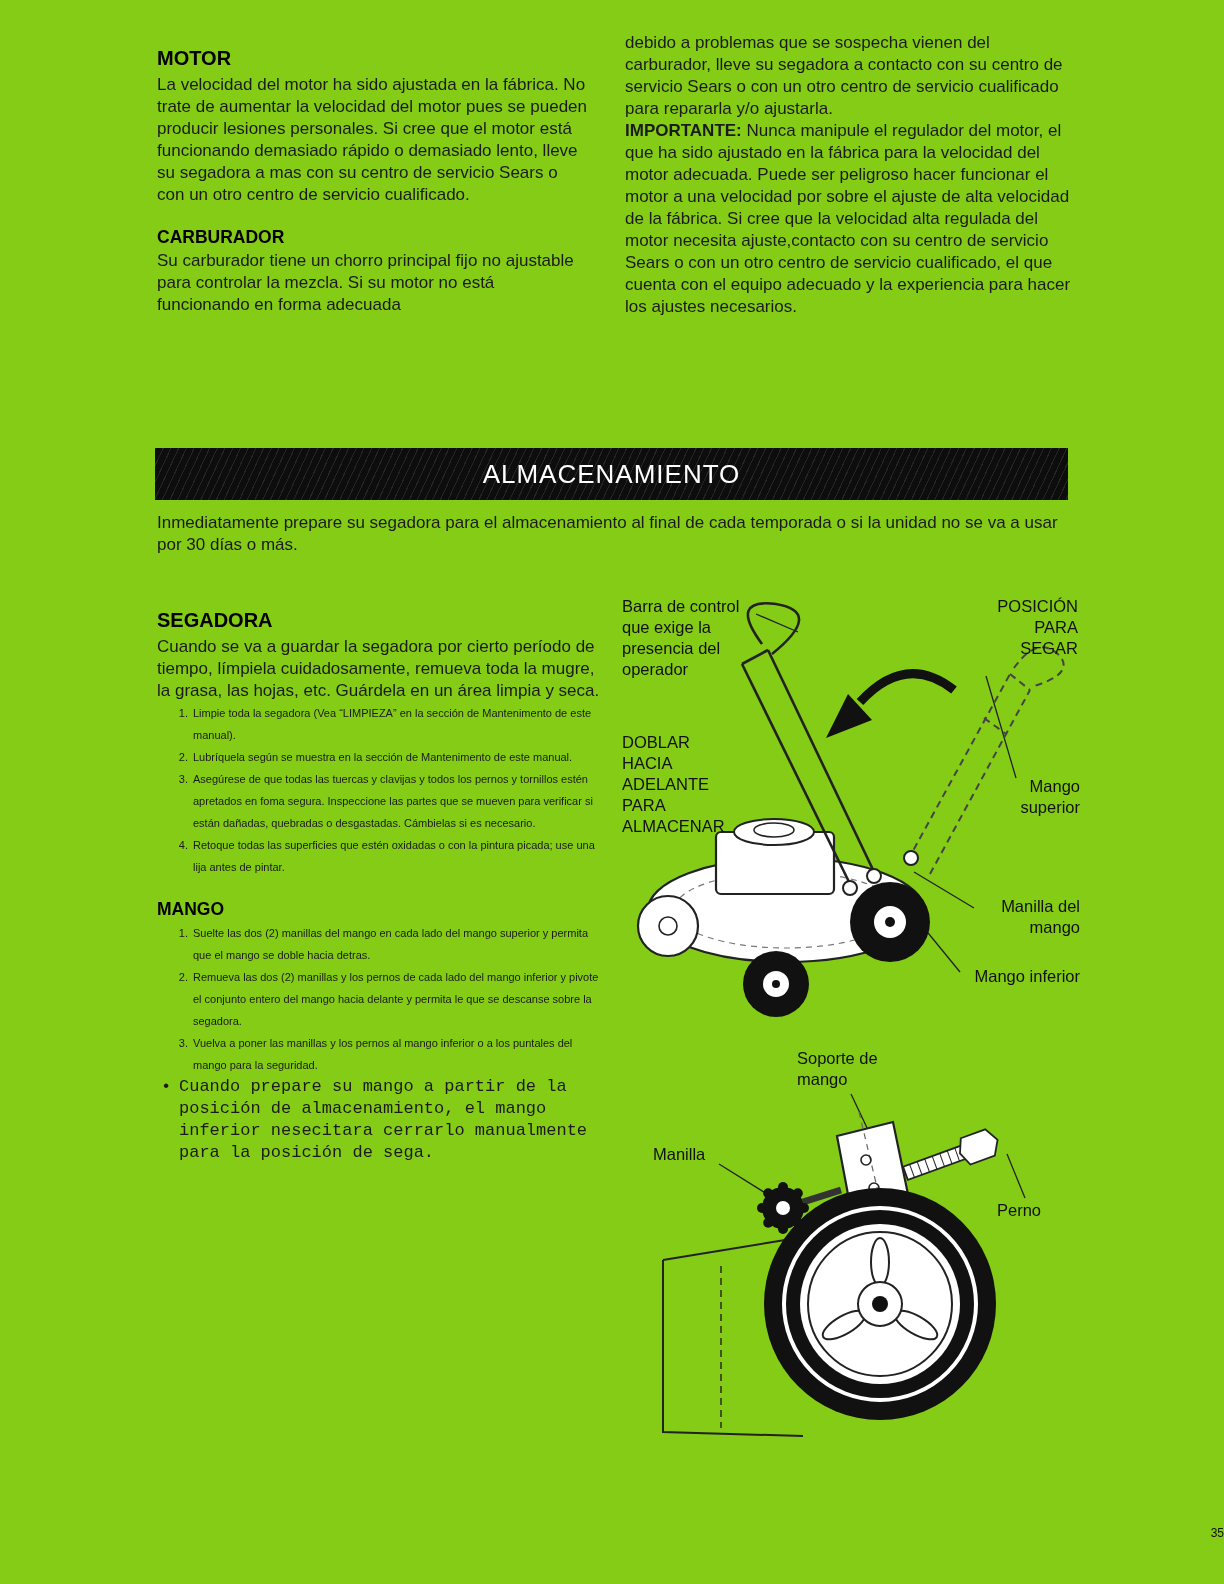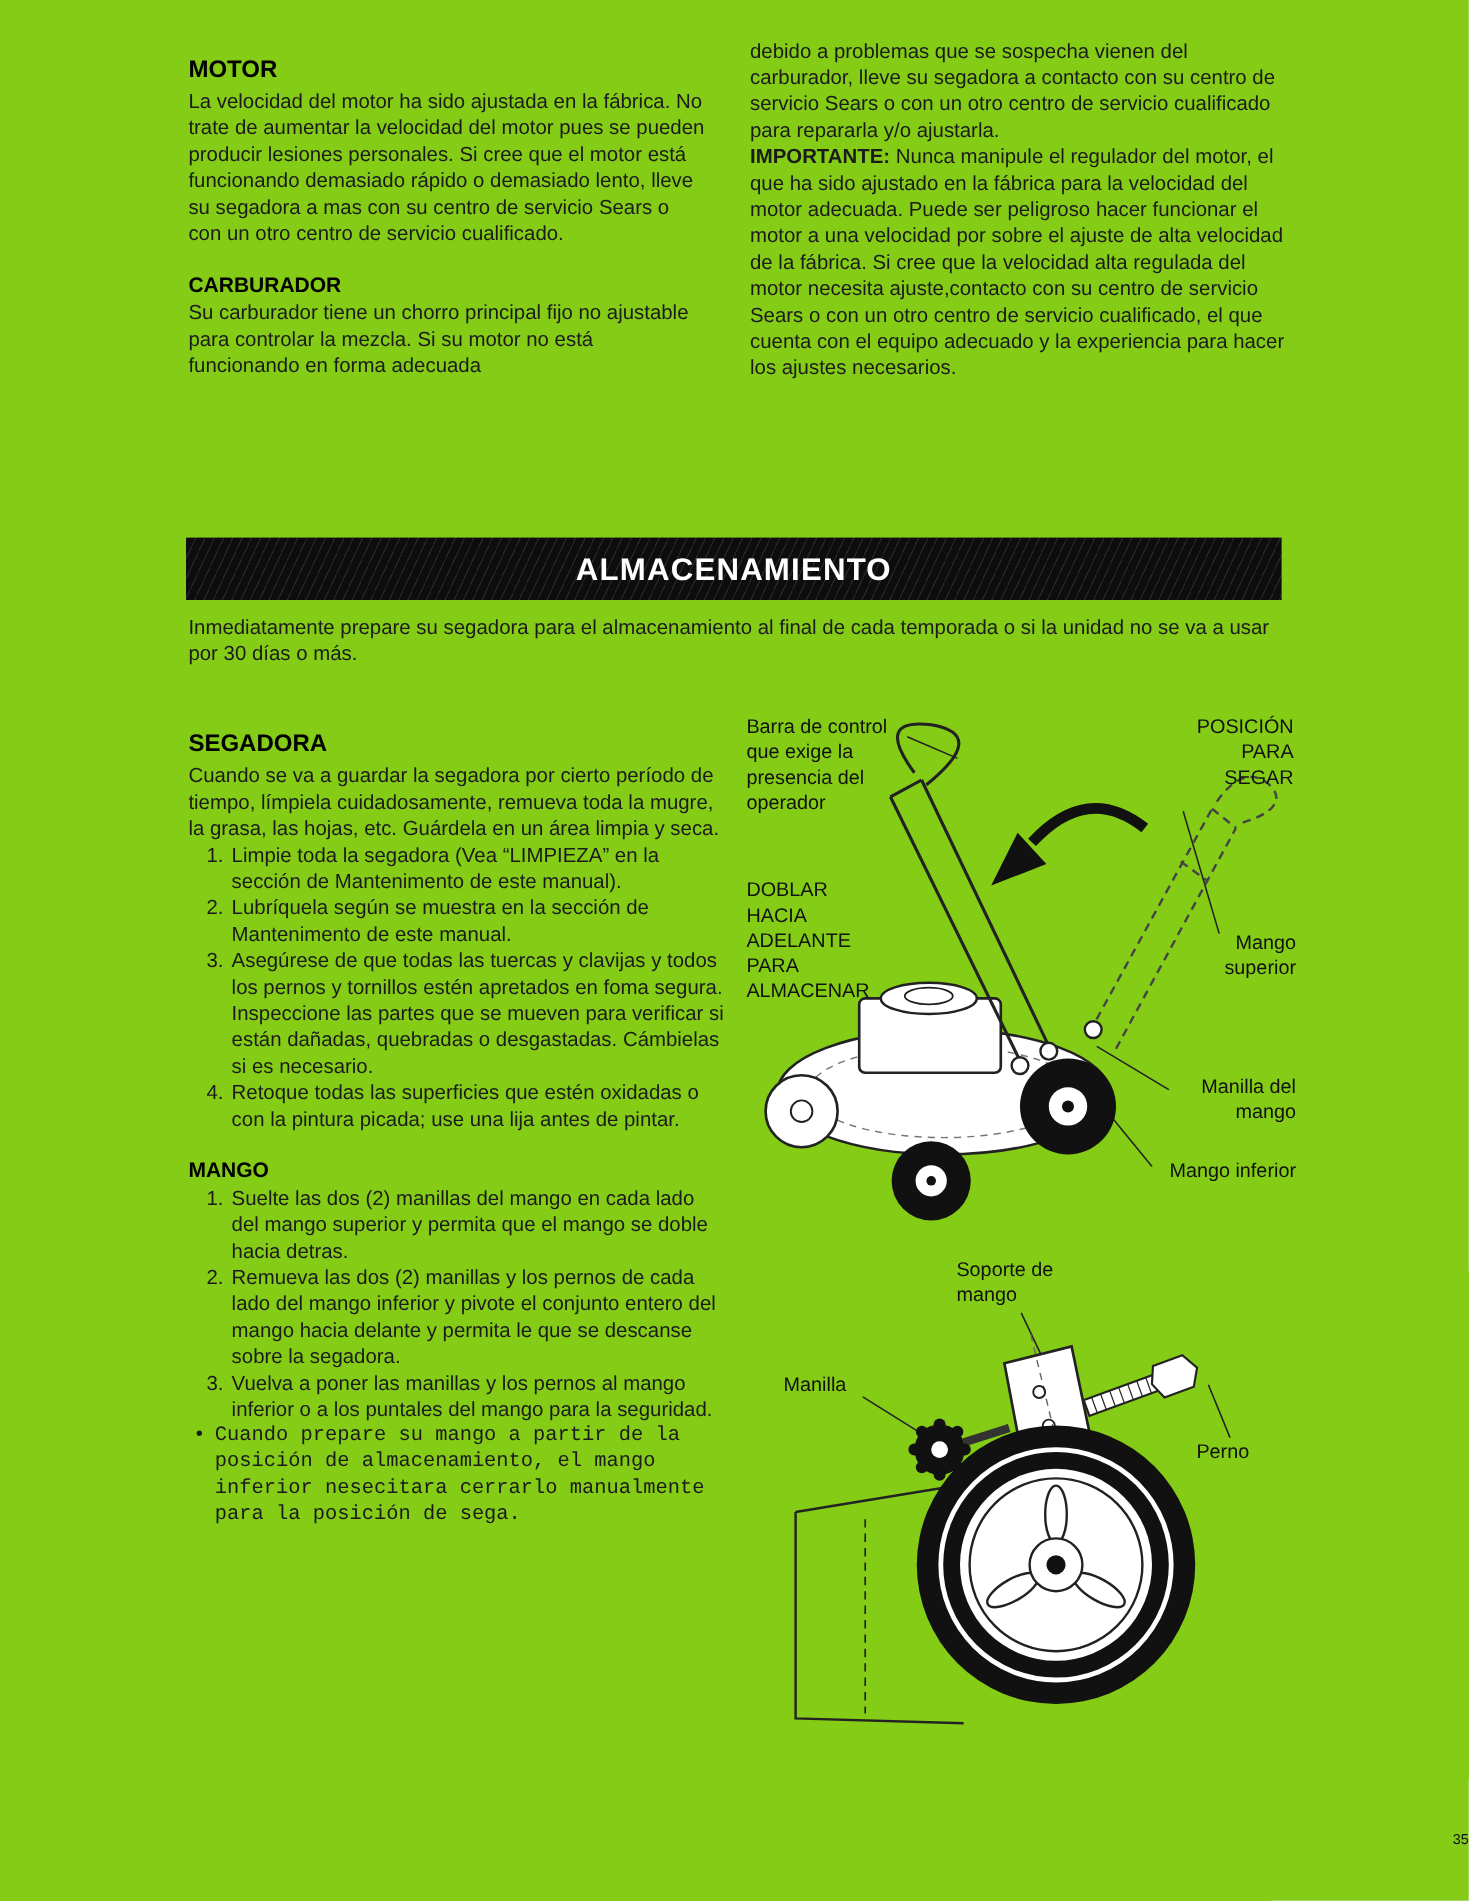--- a/index.html
+++ b/index.html
@@ -14,24 +14,24 @@
   .head-lg { font-size:20px; font-weight:bold; color:#000; margin:0 0 4px 0; line-height:24px; }
   .head { font-size:17.5px; font-weight:bold; color:#000; margin:0 0 2px 0; line-height:22px; }
   .col-top-left  { left:157px; top:46px;  width:432px; }
   .col-top-right { left:625px; top:32px;  width:450px; }
   .banner {
     left:155px; top:448px; width:913px; height:52px;
     background:#0d0d0d;
     background-image:repeating-linear-gradient(115deg, rgba(255,255,255,0.10) 0px, rgba(255,255,255,0.10) 1px, transparent 1px, transparent 7px);
     display:flex; align-items:center; justify-content:center;
   }
-  .banner span { color:#ffffff; font-size:26px; font-weight:bold; letter-spacing:1px; }
+  .banner span { color:#ffffff; font-size:26px; font-weight:normal; letter-spacing:1px; }
   .intro { left:157px; top:512px; width:912px; }
   .col-lower-left { left:157px; top:608px; width:448px; }
-  ol.steps { margin:0; padding:0 0 0 34px; font-size:17px; line-height:22px; }
+  ol.steps { margin:0; padding:0 0 0 34px; font-size:11px; line-height:22px; }
   ol.steps li { margin:0; padding:0 0 0 2px; }
   .bullet-item { position:relative; padding-left:22px; font-size:17px; line-height:22px;font-family:Liberation Mono, monospace; }
   .bullet-item::before { content:"•"; position:absolute; left:4px; top:0; }
   .diagram { position:absolute; }
   .d1 { left:618px; top:592px; width:462px; height:440px; }
   .d2 { left:645px; top:1040px; width:450px; height:440px; }
   .diagram svg { position:absolute; left:0; top:0; }
   .dlabel { position:absolute; font-size:16.5px; line-height:21px; color:#111; }
   .ta-r { text-align:right; }
   .pagenum { left:0; right:0; top:1526px; text-align:right; font-size:12px; color:#111; }

